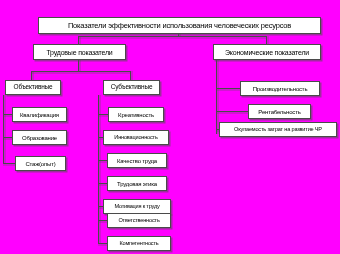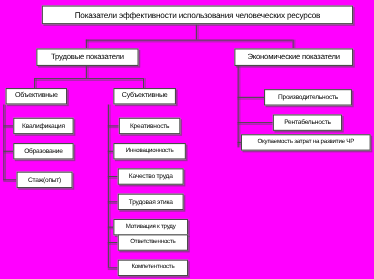--- a/index.html
+++ b/index.html
@@ -77,21 +77,21 @@
   <div class="line h sh" style="left:98px; top:183px; width:9px;"></div>
   <div class="line h sh" style="left:98px; top:206px; width:5px;"></div>
   <div class="line h sh" style="left:98px; top:220px; width:9px;"></div>
   <div class="line h sh" style="left:98px; top:243px; width:9px;"></div>
 
   <div class="line v sv" style="left:216px; top:60px; height:74px;"></div>
   <div class="line h sh" style="left:216px; top:88px; width:24px;"></div>
   <div class="line h sh" style="left:216px; top:111px; width:32px;"></div>
   <div class="line h sh" style="left:216px; top:129px; width:4px;"></div>
 
-  <div class="box t-title" style="left:38px; top:5px; width:283px; height:17px;">
+  <div class="box t-title" style="left:38px; top:17px; width:283px; height:17px;">
     <span>Показатели эффективности использования человеческих ресурсов</span>
   </div>
 
   <div class="box t-l1" style="left:33px; top:44px; width:93px; height:16px;">
     <span>Трудовые показатели</span>
   </div>
 
   <div class="box t-l1" style="left:213px; top:44px; width:108px; height:16px;">
     <span>Экономические показатели</span>
   </div>

